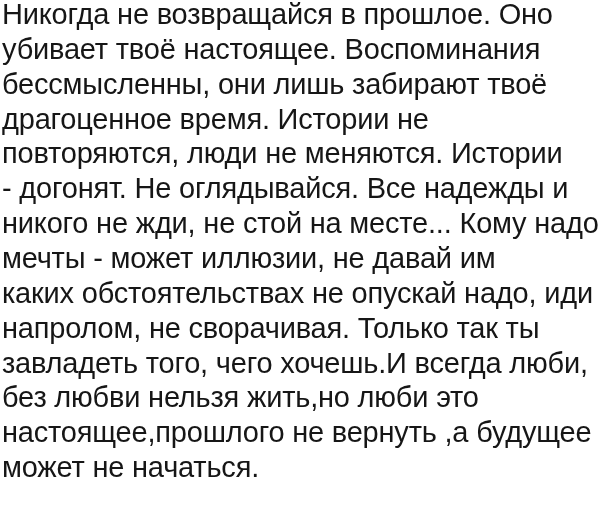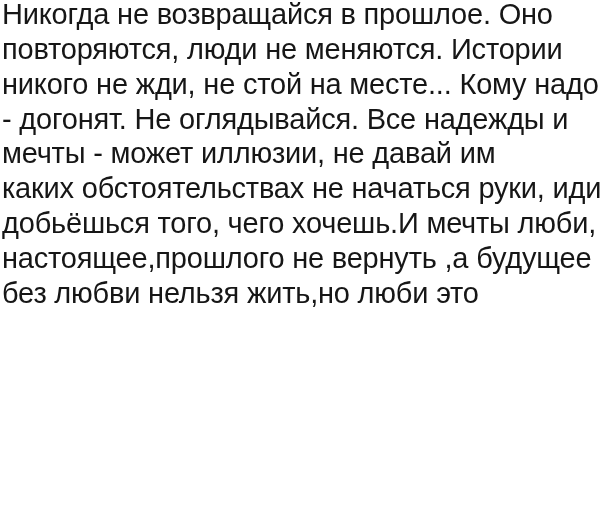--- a/index.html
+++ b/index.html
@@ -33,22 +33,27 @@
   .quote-line {
     height: 34.87px;
   }
 </style>
 </head>
 <body>
 
 <div class="canvas">
   <div class="quote-block">
     <div class="quote-line">Никогда не возвращайся в прошлое. Оно</div>
+    <div class="quote-line">убивает твоё настоящее. Воспоминания</div>
+    <div class="quote-line">бессмысленны, они лишь забирают твоё</div>
+    <div class="quote-line">драгоценное время. Истории не</div>
     <div class="quote-line">повторяются, люди не меняются. Истории</div>
+    <div class="quote-line">- догонят. Не оглядывайся. Все надежды и</div>
     <div class="quote-line">никого не жди, не стой на месте... Кому надо</div>
-    <div class="quote-line">- догонят. Не оглядывайся. Все надежды и</div>
     <div class="quote-line">мечты - может иллюзии, не давай им</div>
-    <div class="quote-line">каких обстоятельствах не начаться руки, иди</div>
-    <div class="quote-line">добьёшься того, чего хочешь.И мечты люби,</div>
+    <div class="quote-line">каких обстоятельствах не опускай надо, иди</div>
+    <div class="quote-line">напролом, не сворачивая. Только так ты</div>
+    <div class="quote-line">завладеть того, чего хочешь.И всегда люби,</div>
+    <div class="quote-line">без любви нельзя жить,но люби это</div>
     <div class="quote-line">настоящее,прошлого не вернуть ,а будущее</div>
-    <div class="quote-line">без любви нельзя жить,но люби это</div>
+    <div class="quote-line">может не начаться.</div>
   </div>
 </div>
 
 </body></html>

